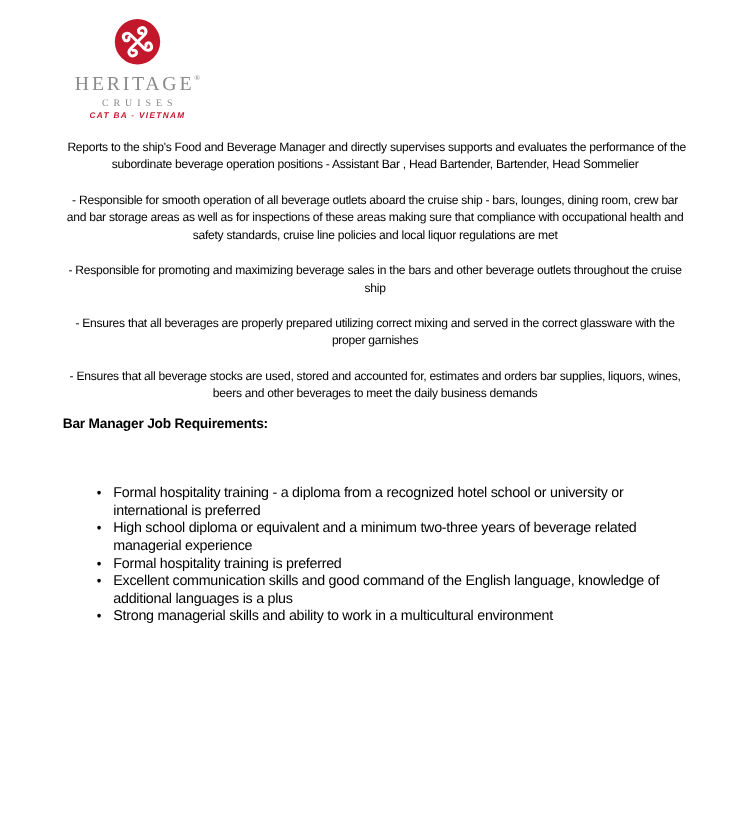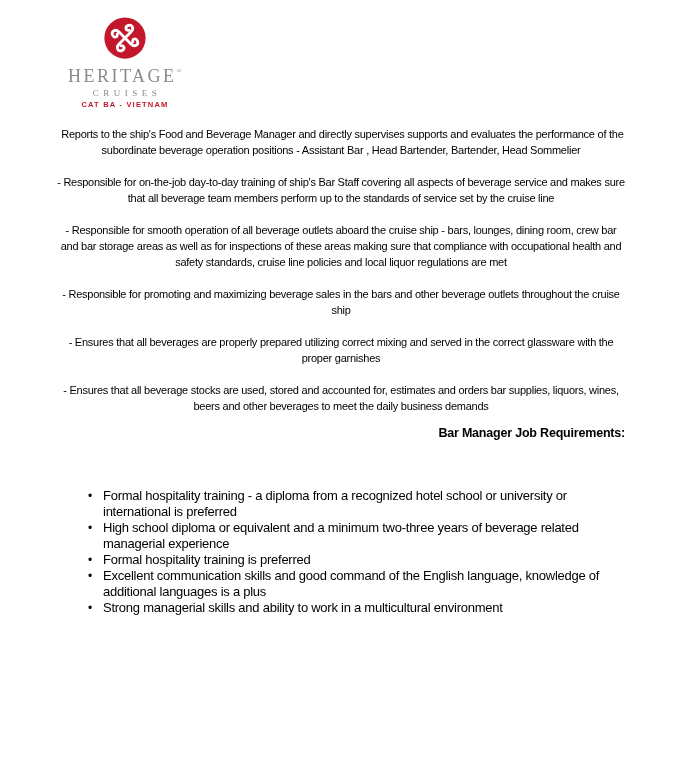--- a/index.html
+++ b/index.html
@@ -48,20 +48,21 @@
       white-space: nowrap;
     }
     .location {
       font-family: "Liberation Sans", sans-serif;
       font-weight: bold;
       font-size: 7.5px;
       letter-spacing: 1.2px;
       color: #c3182b;
       line-height: 11px;
       white-space: nowrap;
+      font-style: italic;
     }
 
     
     .doc-title {
       margin-top: 9px;
       margin-left: 6px;
       font-family: "Liberation Serif", serif;
       font-size: 16px;
       line-height: 20px;
       color: #000;
@@ -93,21 +94,21 @@
       font-size: 11px;
       letter-spacing: -0.25px;
       line-height: 16px;
       margin-bottom: 16px;
       white-space: pre-wrap;
       text-align: center;
     }
 
     
     h2.req-heading {
-      text-align: right;
+      text-align: left;
       font-size: 12.5px;
       font-weight: bold;
       letter-spacing: -0.2px;
       line-height: 17px;
       margin-top: -5px;
       color: #000;
     }
     ul.req-list {
       list-style: none;
       margin-top: 46px;
@@ -147,21 +148,20 @@
     </svg>
     <div class="brand"><span>HERITAGE</span><sup>®</sup></div>
     <div class="subbrand">CRUISES</div>
     <div class="location">CAT BA - VIETNAM</div>
   </header>
 
 
 
   <div class="body-copy">
     <p> Reports to the ship's Food and Beverage Manager and directly supervises supports and evaluates the performance of the subordinate beverage operation positions - Assistant Bar , Head Bartender, Bartender, Head Sommelier</p>
-    <p>- Responsible for on-the-job day-to-day training of ship's Bar Staff covering all aspects of beverage service and makes sure that all beverage team members perform up to the standards of service set by the cruise line</p>
     <p>- Responsible for smooth operation of all beverage outlets aboard the cruise ship - bars, lounges, dining room, crew bar and bar storage areas as well as for inspections of these areas making sure that compliance with occupational health and safety standards, cruise line policies and local liquor regulations are met</p>
     <p>- Responsible for promoting and maximizing beverage sales in the bars and other beverage outlets throughout the cruise ship</p>
     <p>- Ensures that all beverages are properly prepared utilizing correct mixing and served in the correct glassware with the proper garnishes</p>
     <p>- Ensures that all beverage stocks are used, stored and accounted for, estimates and orders bar supplies, liquors, wines, beers and other beverages to meet the daily business demands</p>
   </div>
 
   <h2 class="req-heading">Bar Manager Job Requirements:</h2>
 
   <ul class="req-list">
     <li>Formal hospitality training - a diploma from a recognized hotel school or university or international is preferred</li>

